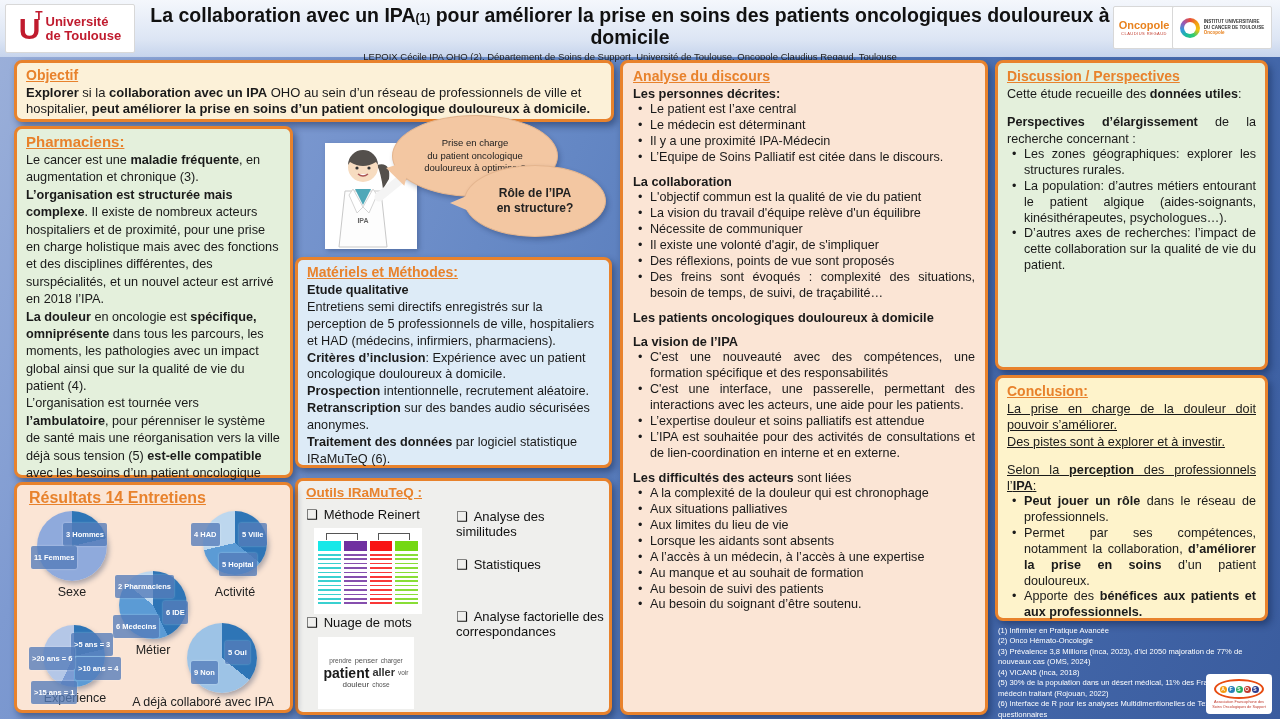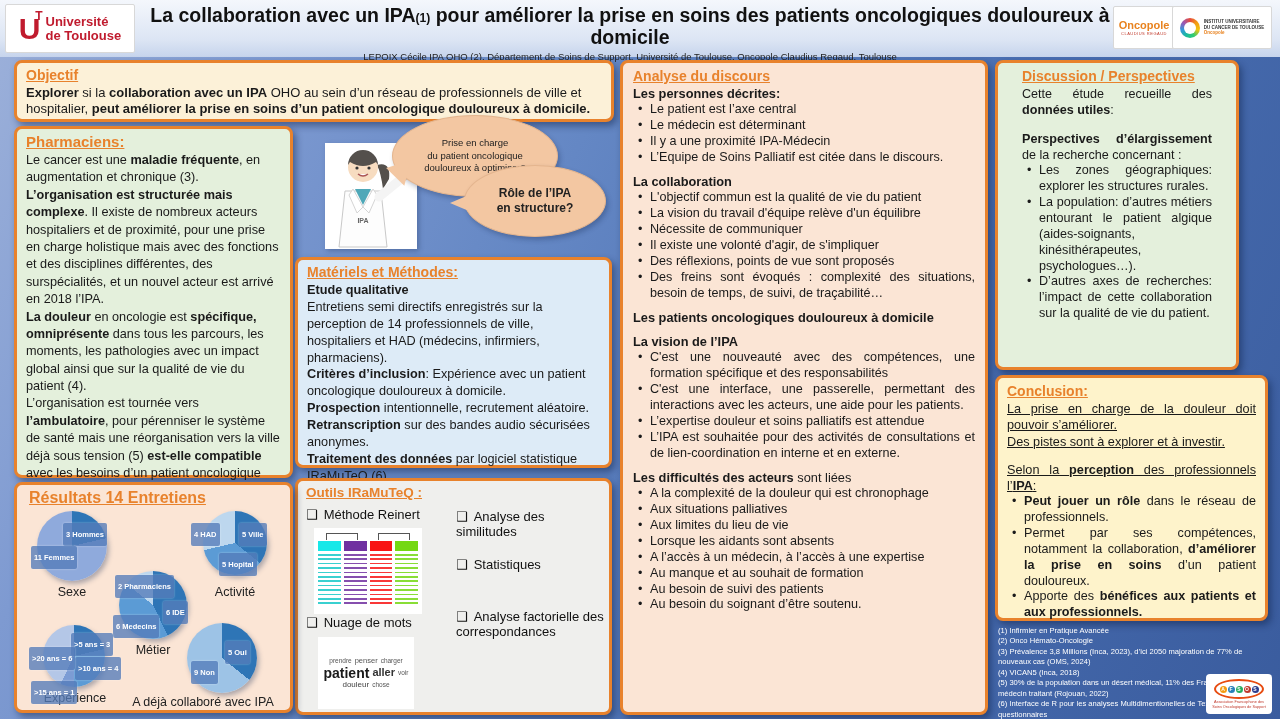--- a/index.html
+++ b/index.html
@@ -88,21 +88,21 @@
   #wordcloud span:nth-child(2){font-size:7.5px;}
   
   #analyse{left:620px;top:60px;width:368px;height:655px;background:#FBE5D5;padding:5px 10px;}
   .sec{margin-bottom:9px;}
   .sec-h{font-size:12.8px;margin:0 0 1px;}
   .sec-h b{font-weight:700;}
   ul.bullets{margin:0;padding:0 0 0 17px;list-style:none;font-size:12.6px;line-height:1.26;text-align:justify;}
   ul.bullets li{position:relative;}
   ul.bullets li::before{content:"\2022";position:absolute;left:-12px;}
   
-  #discussion{left:995px;top:60px;width:244px;height:310px;background:#E4F0DC;padding:5px 24px;}
+  #discussion{left:995px;top:60px;width:273px;height:310px;background:#E4F0DC;padding:5px 9px;}
   #discussion p{margin:0;font-size:12.6px;line-height:1.3;text-align:justify;}
   #discussion .gap{height:12px;}
   #conclusion{left:995px;top:375px;width:273px;height:246px;background:#FEF3CB;padding:5px 9px;}
   #conclusion p{margin:0;font-size:12.7px;line-height:1.28;text-align:justify;text-decoration:underline;}
   #conclusion .gap{height:12px;}
   
   #footnotes{position:absolute;left:998px;top:626px;width:276px;height:90px;color:#fff;}
   #footnotes ul{margin:0;padding:0;list-style:none;font-size:7.6px;line-height:1.38;}
   #afsos{position:absolute;right:2px;bottom:2px;width:66px;height:40px;background:#fff;border-radius:4px;
     display:flex;flex-direction:column;align-items:center;justify-content:center;gap:1px;}
@@ -175,21 +175,21 @@
     </div>
     <div id="bubble2" class="bubble">
       <span>Rôle de l’IPA<br>en structure?</span>
     </div>
   </div>
 
   <section id="methods" class="box">
     <span class="bh">Matériels et Méthodes:</span>
     <ul class="plain">
         <li><b>Etude qualitative</b></li>
-        <li>Entretiens semi directifs enregistrés sur la perception de 14 professionnels de ville, hospitaliers et HAD (médecins, infirmiers, pharmaciens).</li>
+        <li>Entretiens semi directifs enregistrés sur la perception de 5 professionnels de ville, hospitaliers et HAD (médecins, infirmiers, pharmaciens).</li>
         <li><b>Critères d’inclusion</b>: Expérience avec un patient oncologique douloureux à domicile.</li>
         <li><b>Prospection</b> intentionnelle, recrutement aléatoire.</li>
         <li><b>Retranscription</b> sur des bandes audio sécurisées anonymes.</li>
         <li><b>Traitement des données</b> par logiciel statistique IRaMuTeQ (6).</li>
       </ul>
   </section>
 
   <section id="tools" class="box">
     <span class="bh">Outils IRaMuTeQ :</span>
     <div class="tool-item" style="left:8px;top:26px;">

